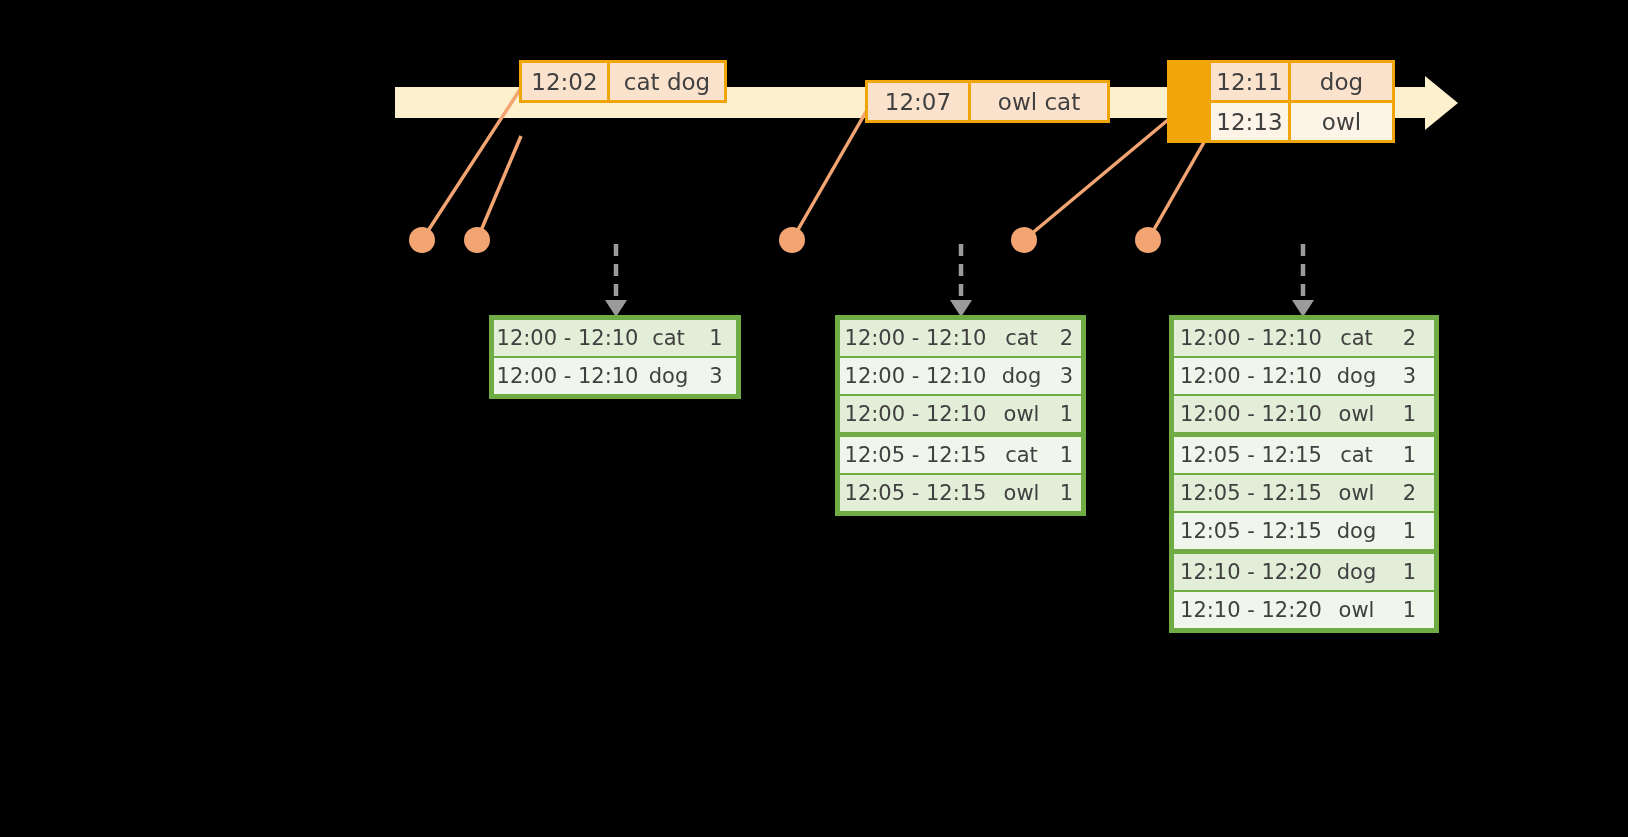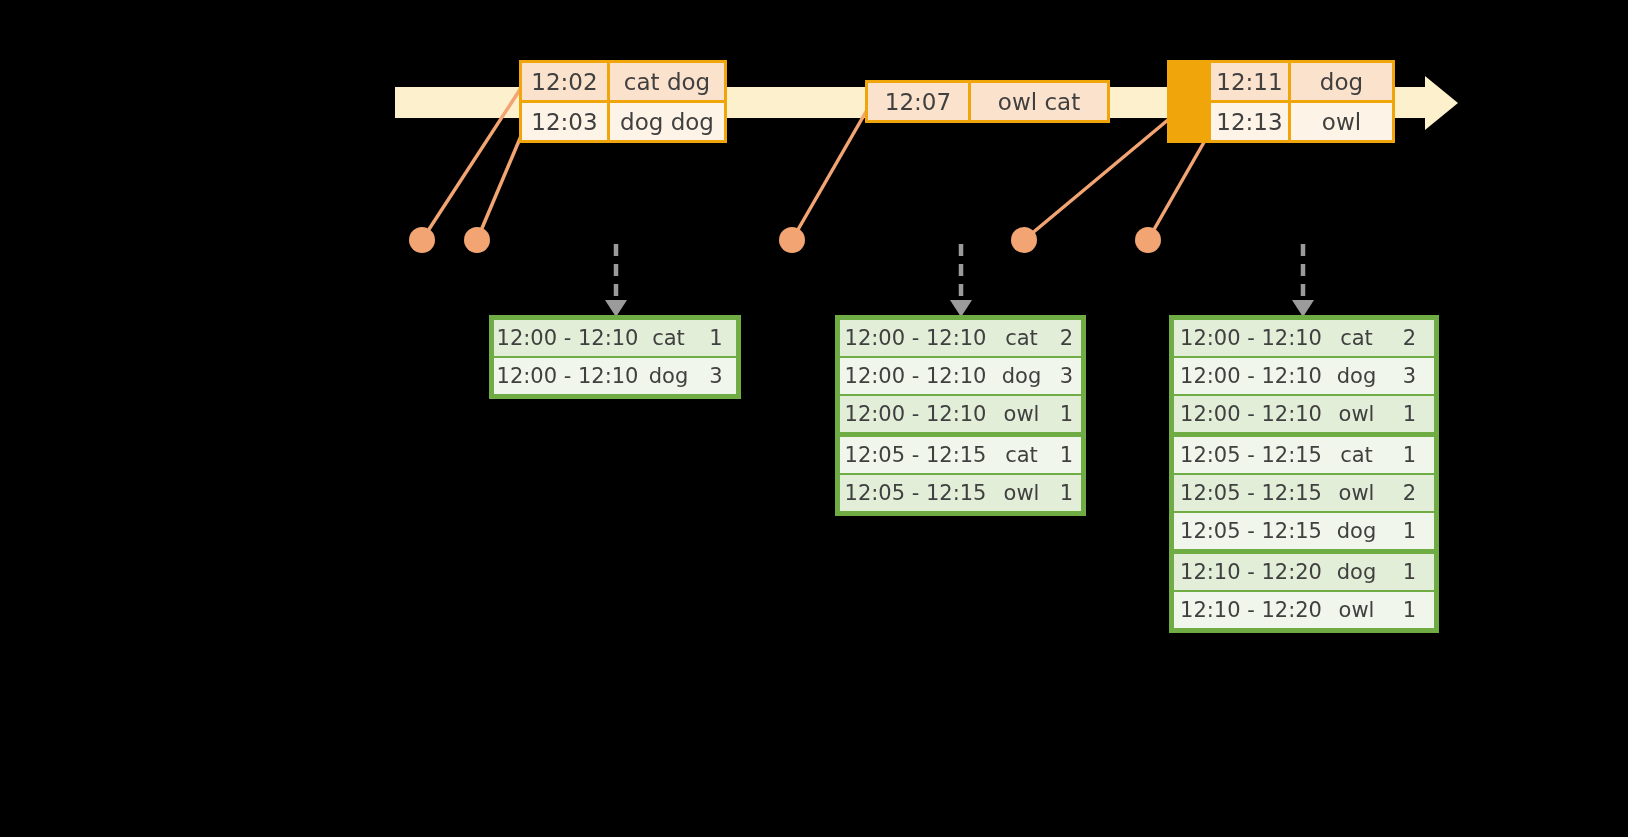--- a/index.html
+++ b/index.html
@@ -68,24 +68,20 @@
       <polygon points="605,300 627,300 616,317"></polygon>
       <polygon points="950,300 972,300 961,317"></polygon>
       <polygon points="1292,300 1314,300 1303,317"></polygon>
     </g>
   </svg>
 
   <div class="etable" id="etable1">
     <div class="erow">
       <div class="ecell tcol efill-a">12:02</div>
       <div class="ecell wcol efill-a">cat dog</div>
-    </div>
-    <div class="erow">
-      <div class="ecell tcol efill-b">12:03</div>
-      <div class="ecell wcol efill-b">dog dog</div>
     </div>
   </div>
 
   <div class="etable" id="etable2">
     <div class="erow">
       <div class="ecell tcol efill-a">12:07</div>
       <div class="ecell wcol efill-a">owl cat</div>
     </div>
   </div>
 

